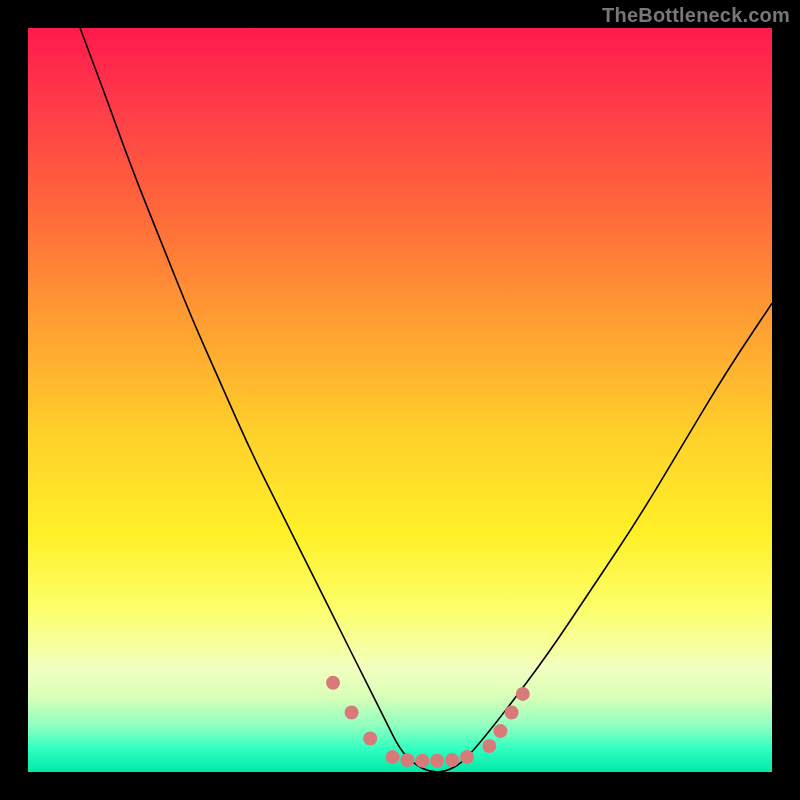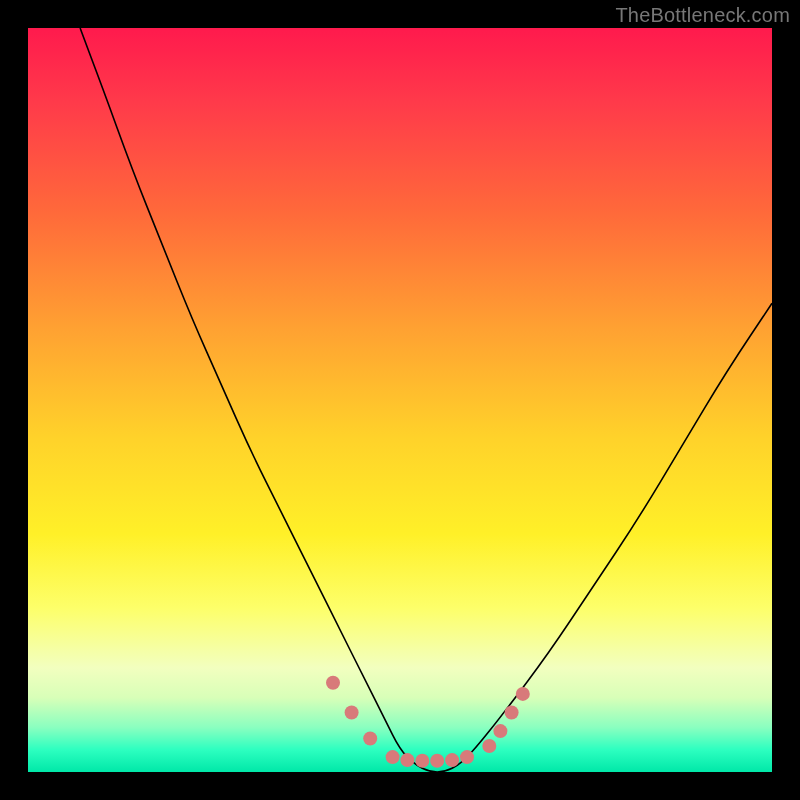--- a/index.html
+++ b/index.html
@@ -31,21 +31,21 @@
       #2dffc0 97%,
       #00e8a8 100%
     );
   }
   .watermark {
     position: absolute;
     top: 4px;
     right: 10px;
     color: #777;
     font-size: 20px;
-    font-weight: 400;
+    font-weight: 700;
     letter-spacing: 0.2px;
     z-index: 10;
   }
   svg.plot {
     position: absolute;
     left: 0;
     top: 0;
     width: 744px;
     height: 744px;
   }

